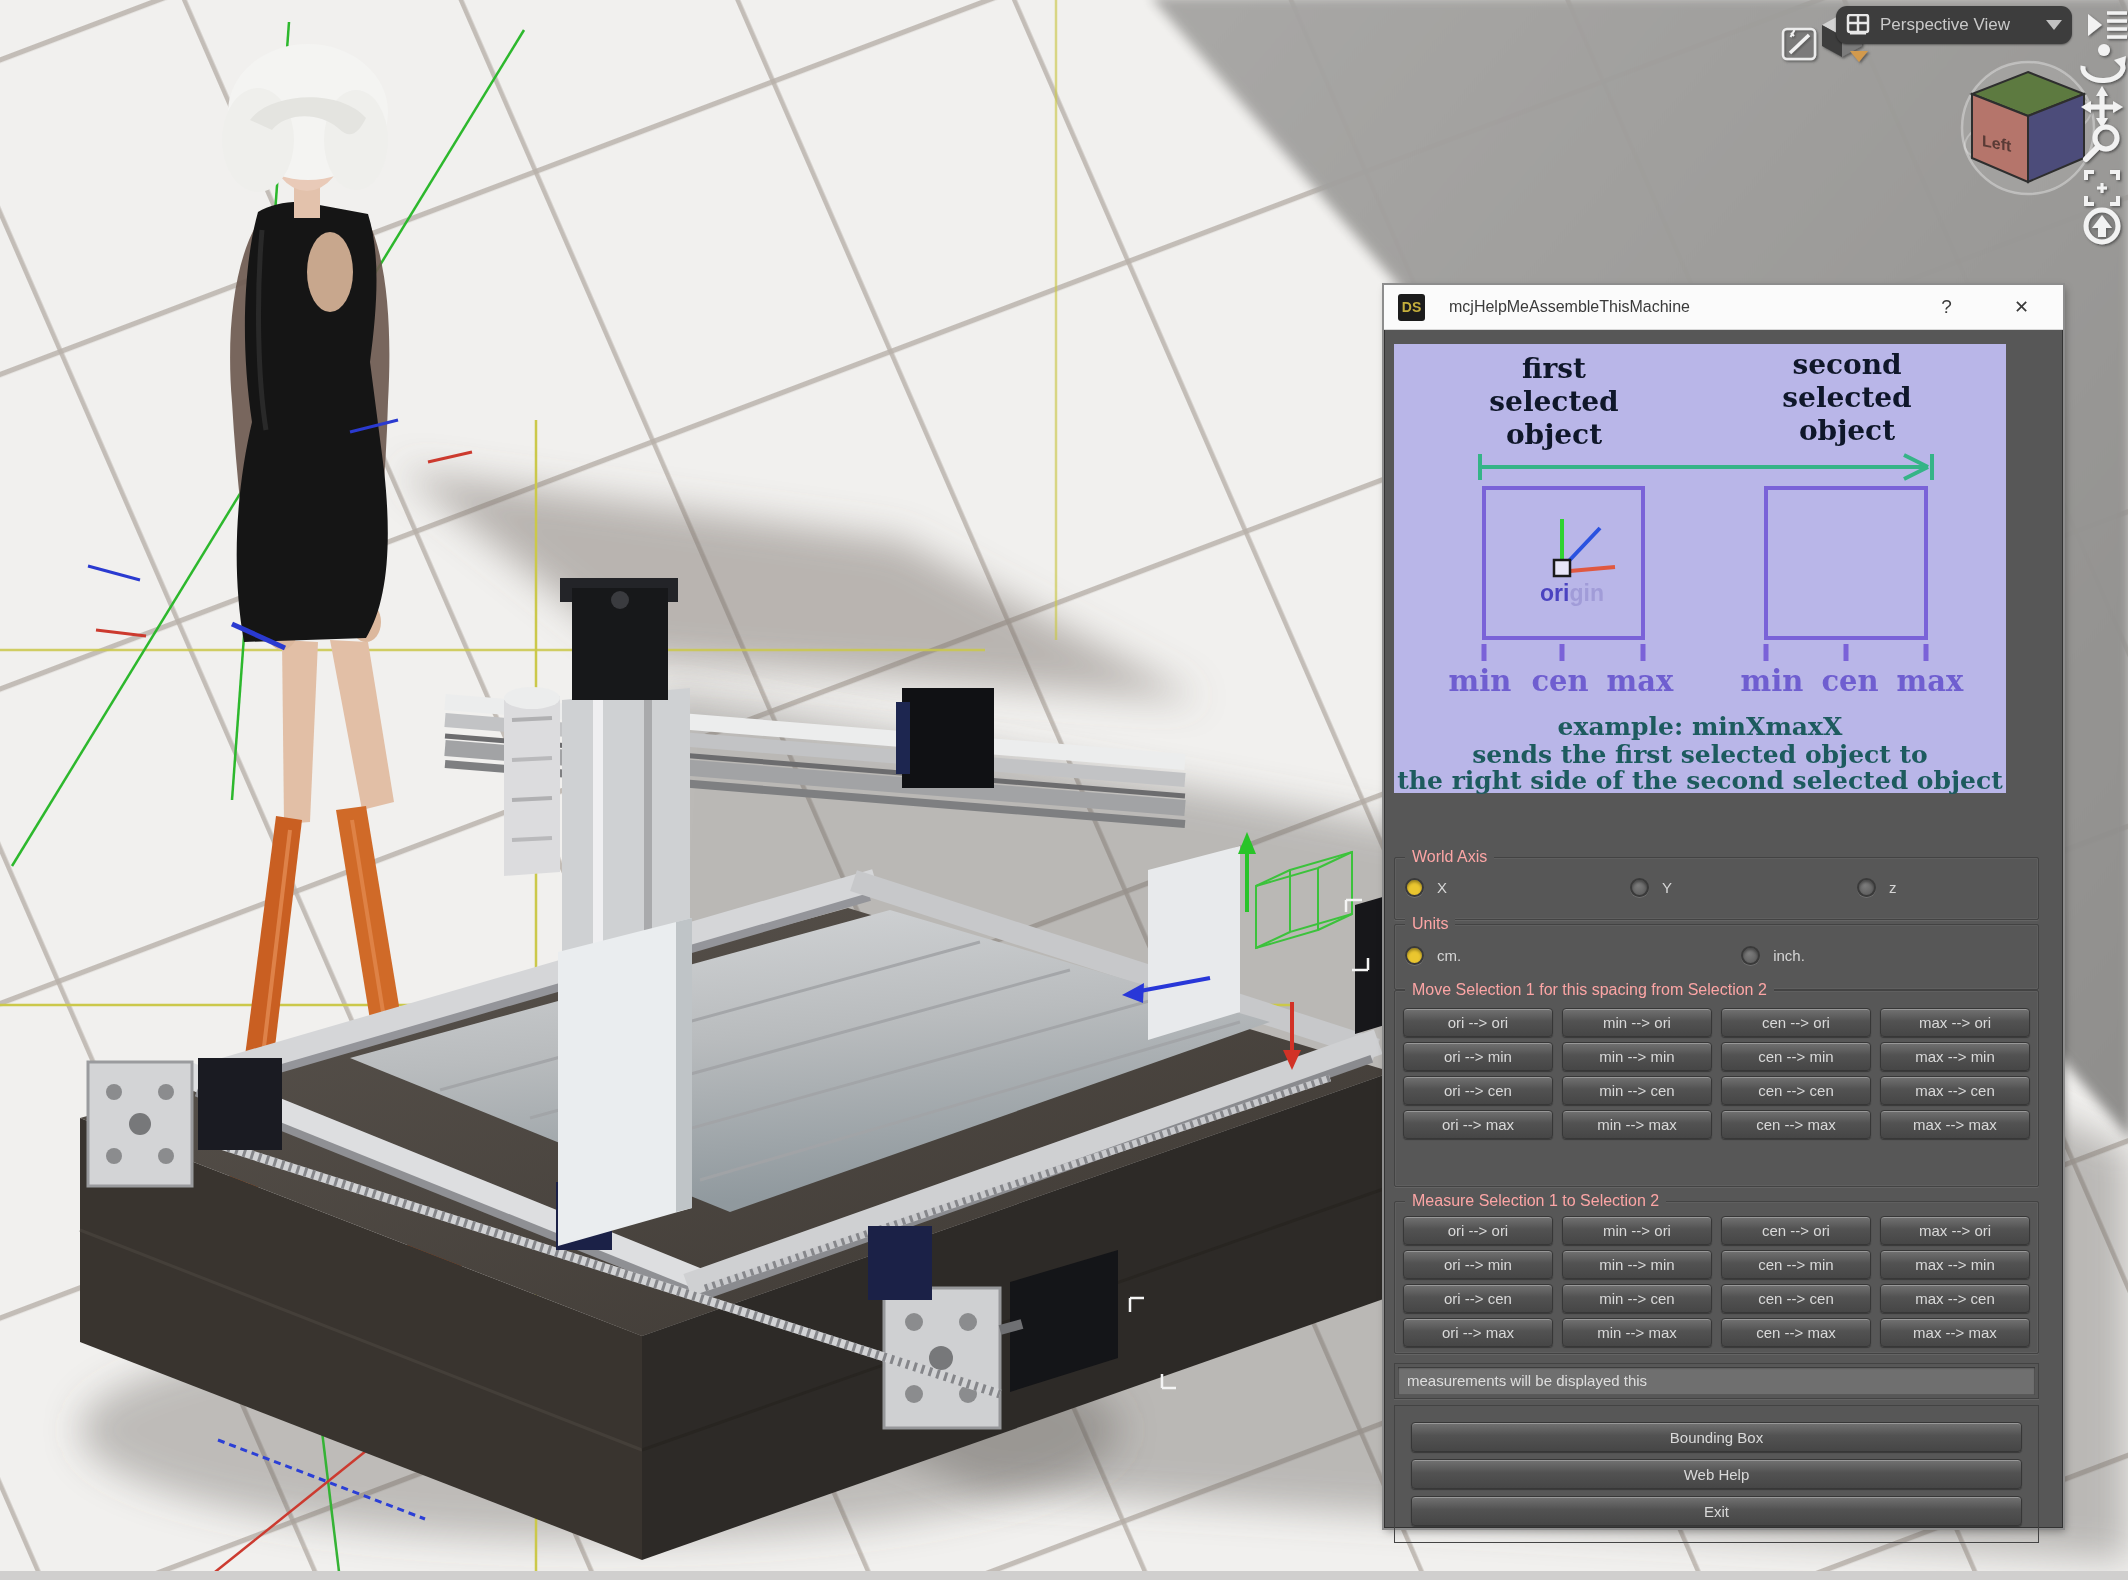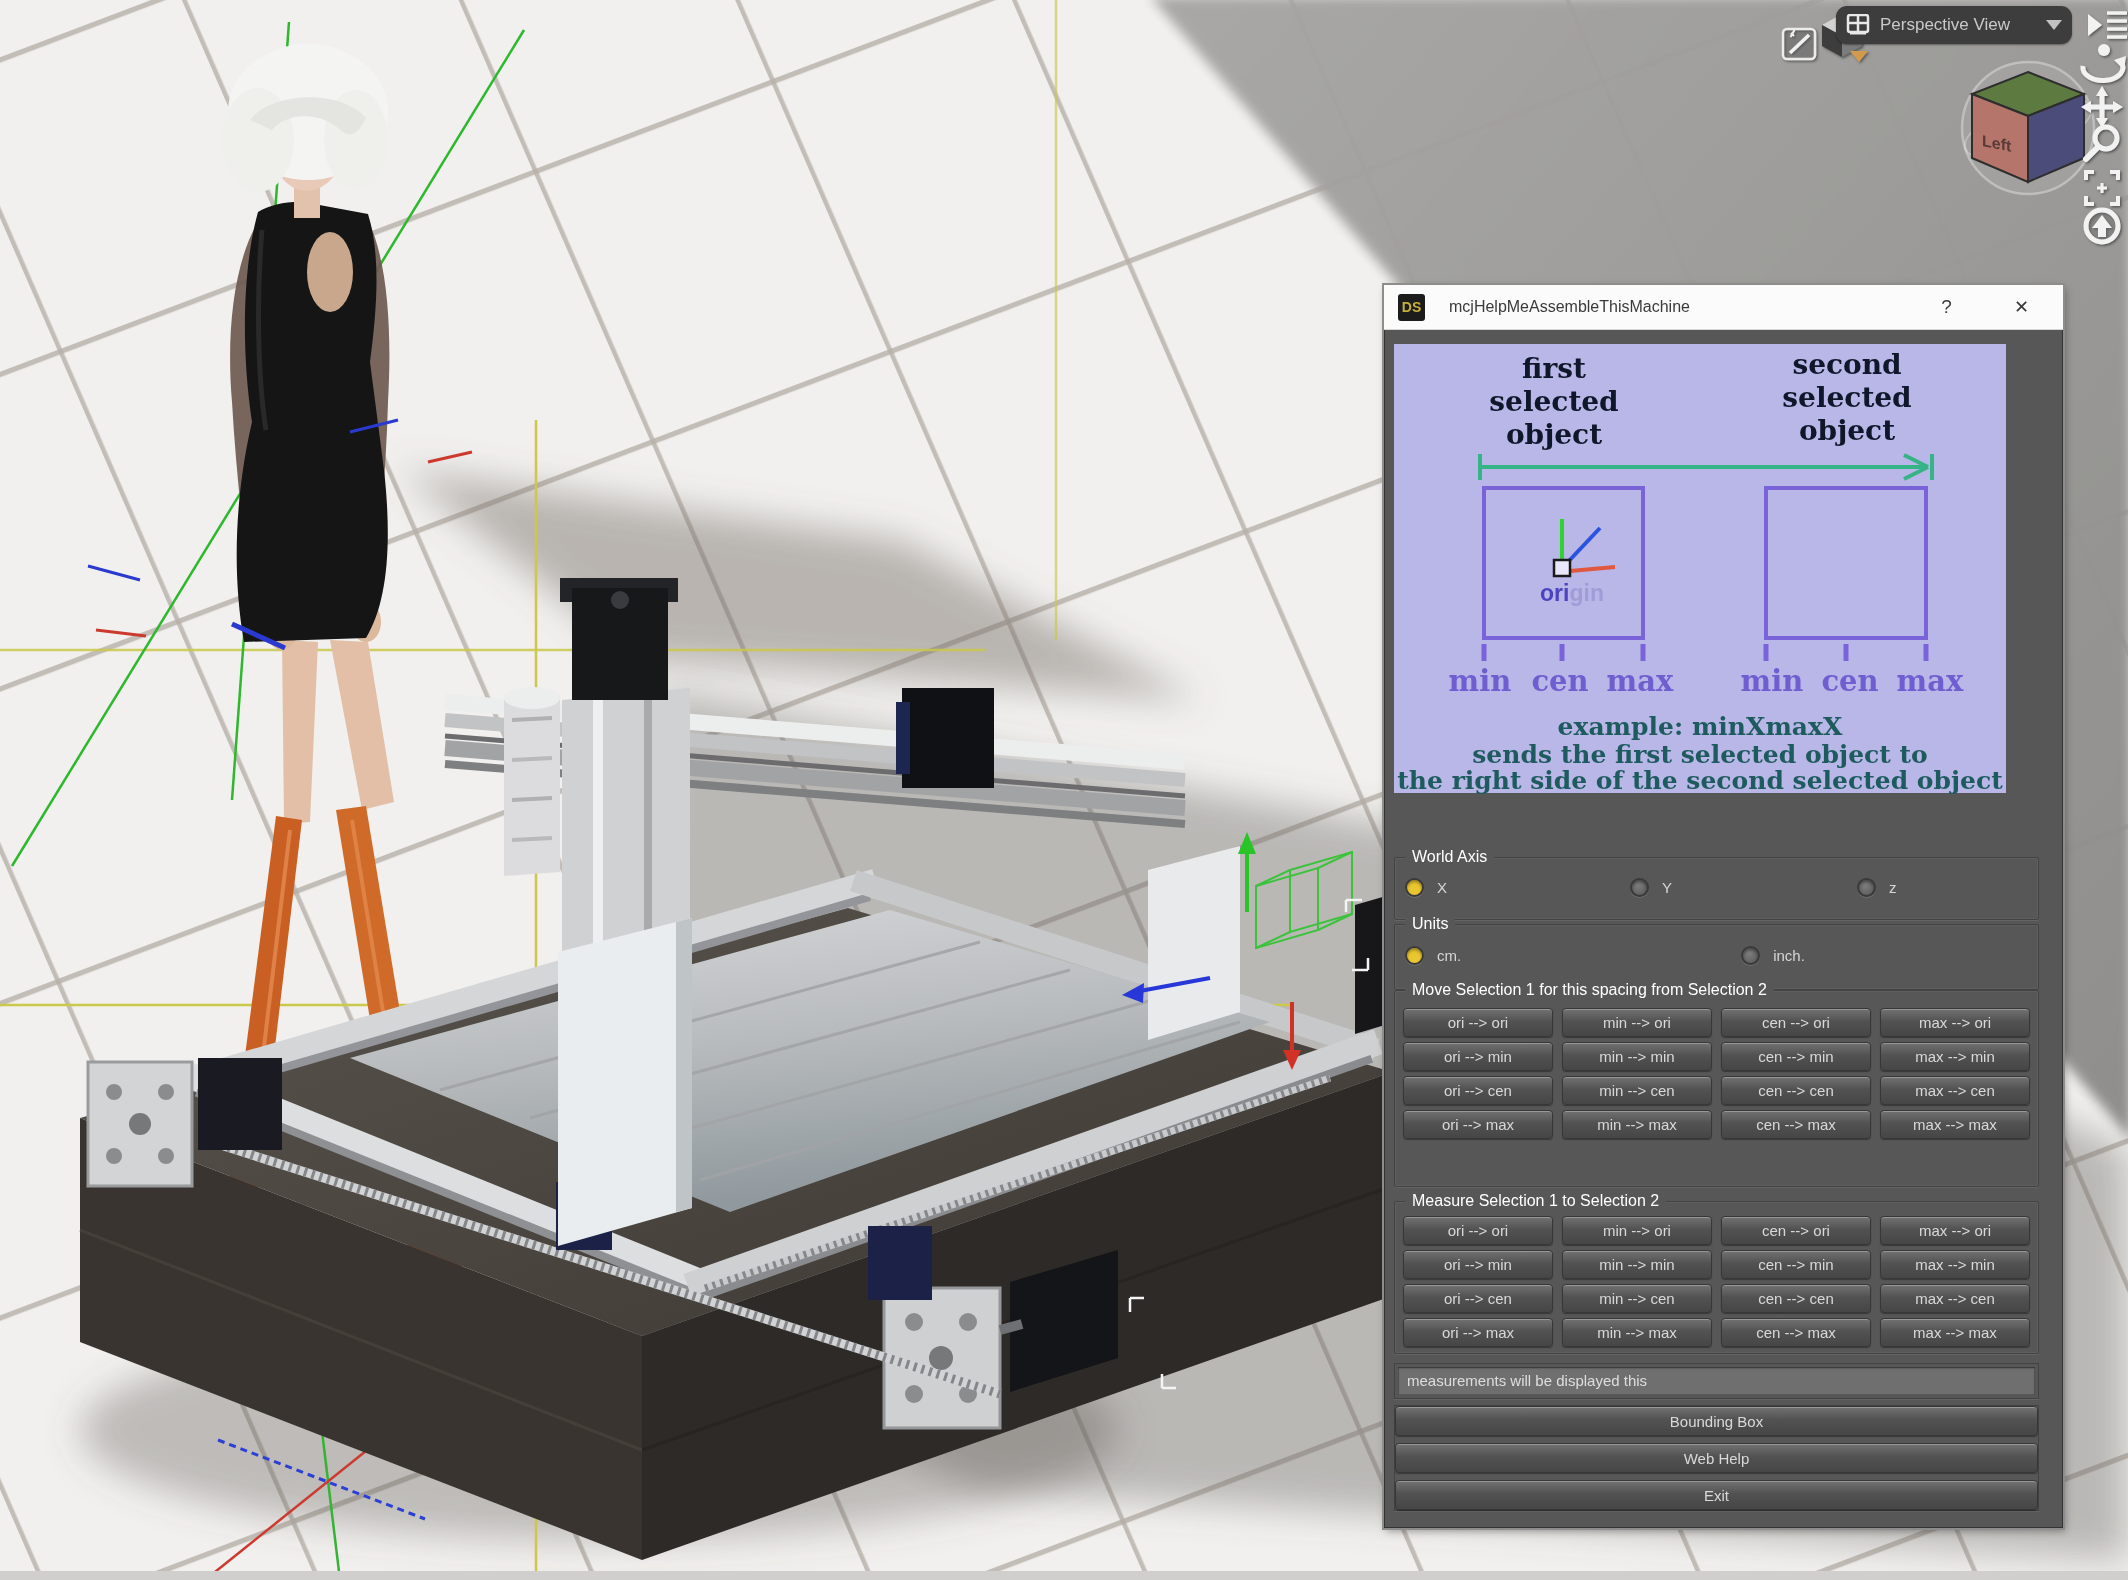--- a/index.html
+++ b/index.html
@@ -36,21 +36,21 @@
   .mcm{position:absolute;font-family:"DejaVu Serif",serif;font-weight:bold;font-size:29px;
        color:#6f5ed0;transform:translateX(-50%);}
   .ex-line{position:absolute;width:100%;text-align:center;font-family:"DejaVu Serif",serif;
        font-weight:bold;font-size:25px;color:#1d5b5e;}
   .origin-lbl{position:absolute;font-weight:bold;font-size:23px;transform:translateX(-50%);}
   .origin-lbl .d{color:#4b43c0;} .origin-lbl .l{color:#a19cd8;}
 
   .gbox{position:absolute;left:9px;width:645px;border:1px solid #434343;border-radius:2px;
        box-shadow:inset 0 0 0 1px rgba(255,255,255,.05),0 1px 0 rgba(255,255,255,.08);}
   .gbox .cap{position:absolute;top:-10px;left:10px;background:#575757;padding:0 7px;
-       color:#ffffff;font-size:16px;}
+       color:#fca5a5;font-size:16px;}
   .radio-row{position:absolute;left:0;right:0;display:flex;align-items:center;}
   .radio{width:19px;height:19px;border-radius:50%;border:2px solid #3a3a3a;
        background:radial-gradient(circle at 40% 35%,#7d7d7d,#585858);
        box-shadow:inset 0 2px 3px rgba(0,0,0,.35),0 1px 0 rgba(255,255,255,.15);flex:none;}
   .radio.sel{background:#eac62f;}
   .rlabel{color:#d6d6d6;font-size:15px;margin-left:13px;}
 
   .btn{background:linear-gradient(#727272,#525252 45%,#464646);
        border:1px solid #373737;border-radius:4px;color:#d9d9d9;font-size:15px;
        font-family:"Liberation Sans",sans-serif;
@@ -60,21 +60,21 @@
        grid-template-columns:repeat(4,1fr);grid-auto-rows:29px;gap:5px 9px;}
   .dist-row{position:absolute;left:10px;right:8px;display:flex;align-items:center;}
   .dist-lbl{color:#d6d6d6;font-size:15px;width:161px;}
   .dist-field{width:156px;height:26px;background:#8f8f8f;color:#2a2a2a;font-size:15px;
        line-height:26px;padding-left:8px;box-shadow:inset 0 1px 2px rgba(0,0,0,.4);}
 
   .meas-wrap{position:absolute;left:9px;width:645px;border:1px solid #434343;padding:3px;
        box-shadow:0 1px 0 rgba(255,255,255,.08);}
   .meas-field{height:28px;background:#6f6f6f;color:#dedede;font-size:15px;line-height:28px;
        padding-left:9px;box-shadow:inset 0 1px 2px rgba(0,0,0,.45),inset 0 0 0 1px #5c5c5c;}
-  .actions{position:absolute;left:9px;width:645px;border:1px solid #434343;padding:0;
+  .actions{position:absolute;left:9px;width:645px;border:1px solid #434343;padding:16px;
        display:flex;flex-direction:column;gap:7px;box-shadow:0 1px 0 rgba(255,255,255,.08);}
   .actions .btn{height:30px;}
 </style>
 </head>
 <body>
 
 <div id="stage">
 
 <svg id="scene" width="2128" height="1580" viewBox="0 0 2128 1580">
   <defs>

